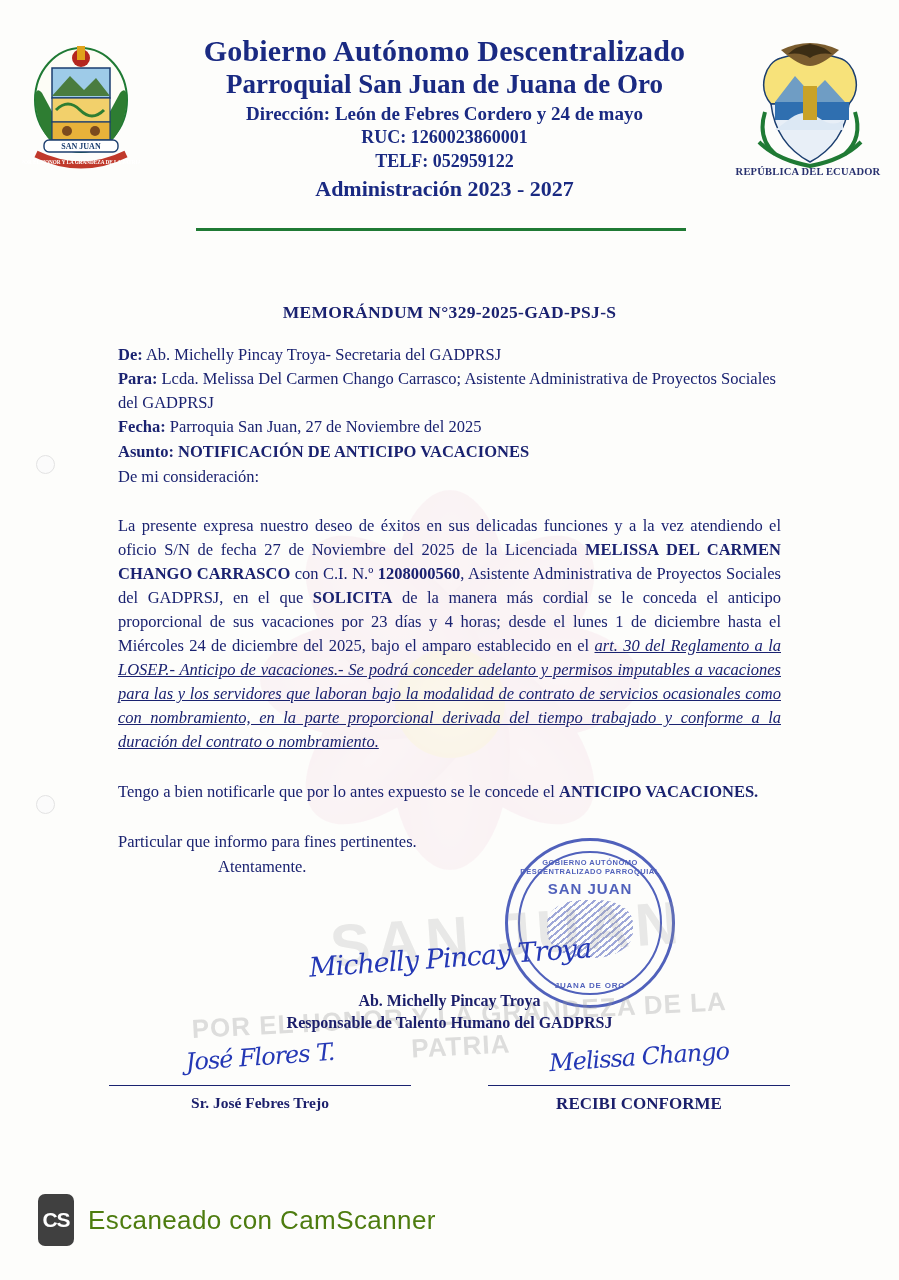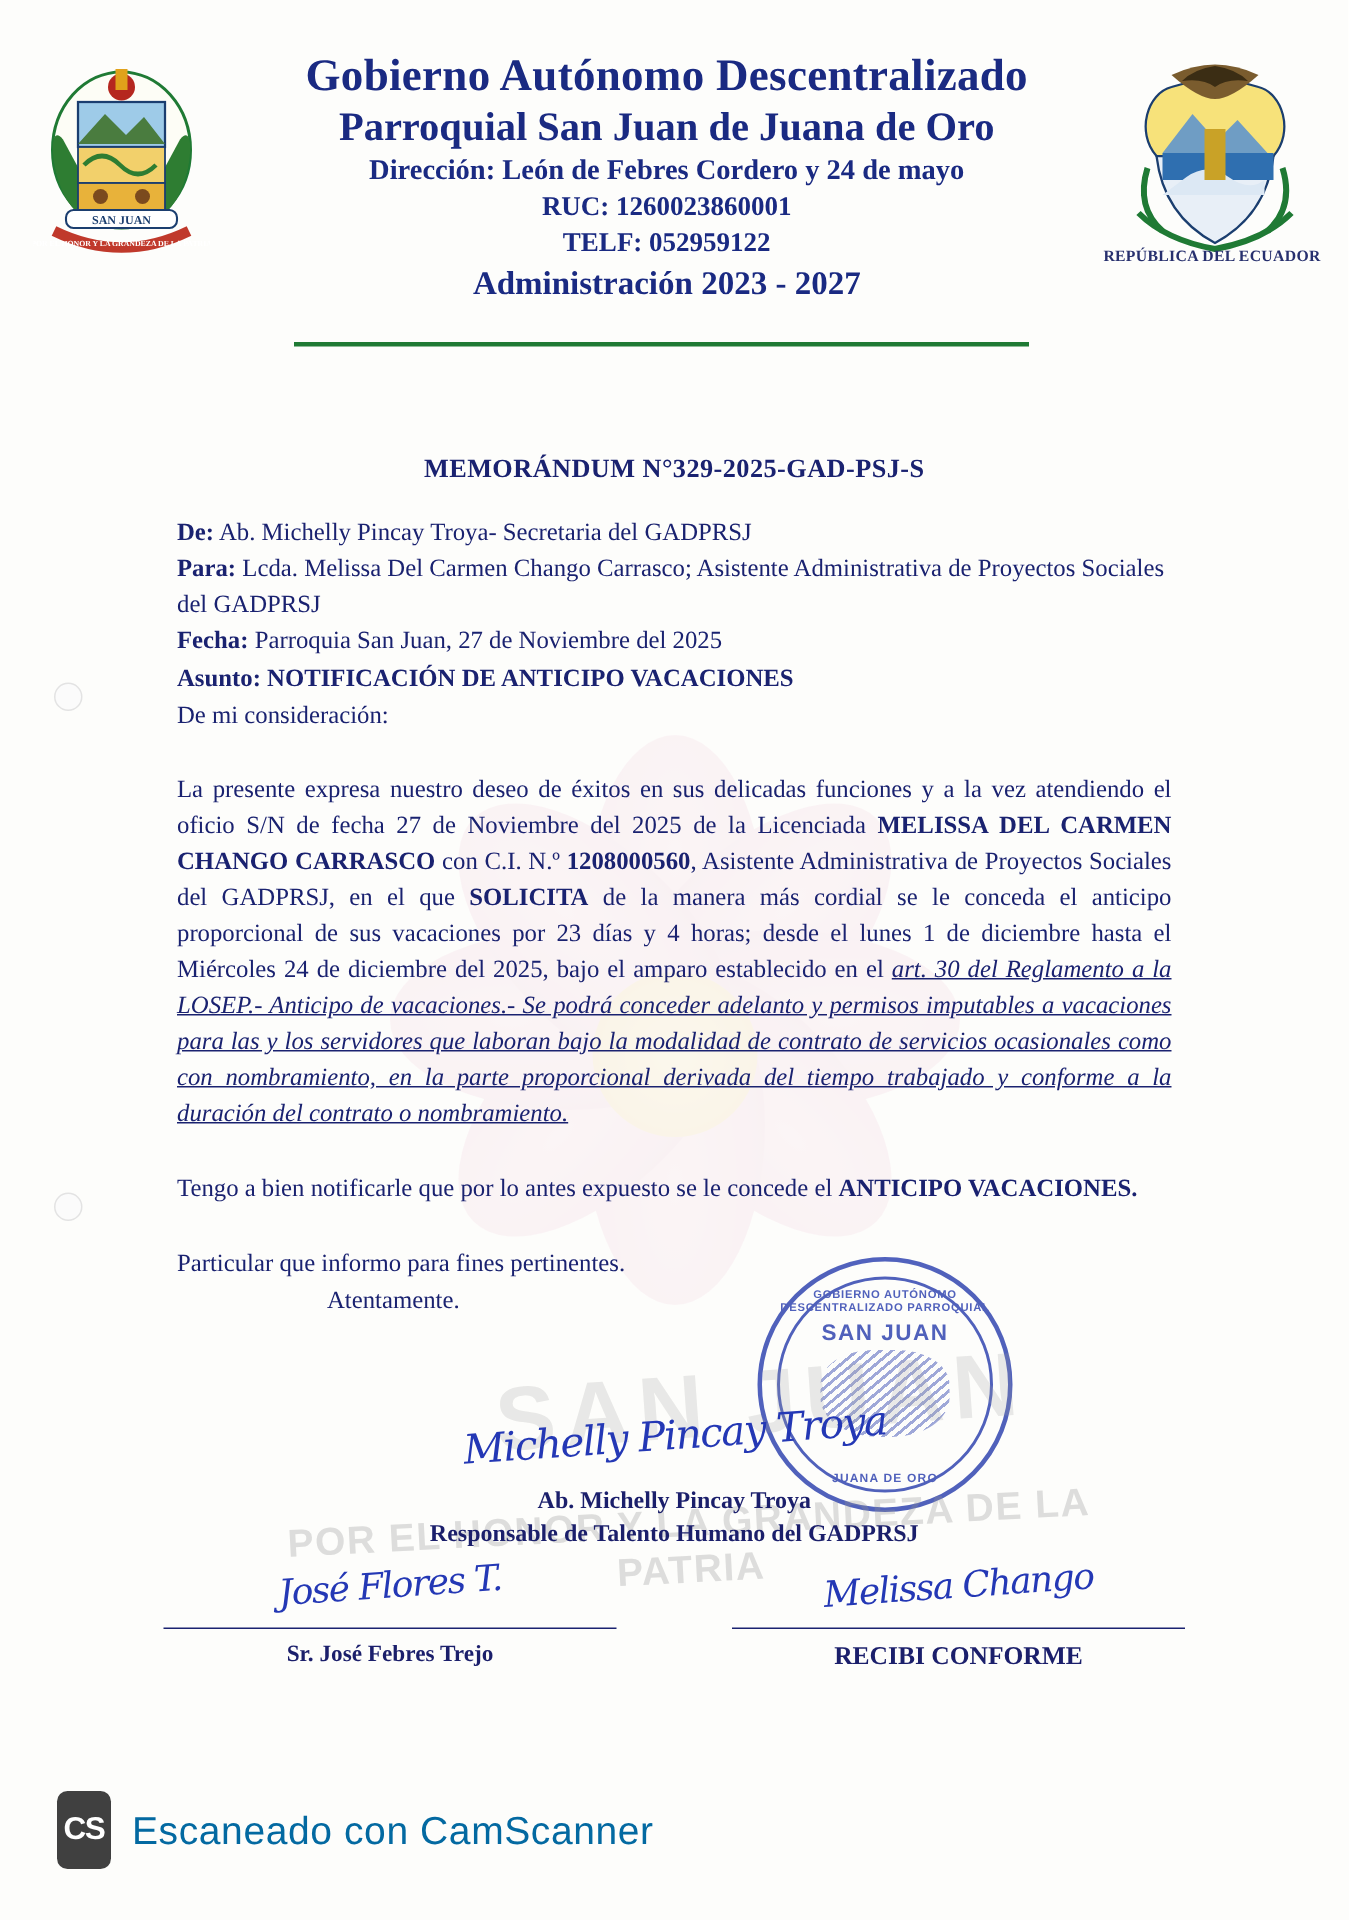--- a/index.html
+++ b/index.html
@@ -302,21 +302,21 @@
     font-weight: bold;
     font-size: 21px;
     display: flex;
     align-items: center;
     justify-content: center;
     letter-spacing: -1px;
   }
   .cs-text {
     font-family: "Liberation Sans", sans-serif;
     font-size: 26px;
-    color: #0369a1;
+    color: #4d7c0f;
     letter-spacing: .4px;
   }
 
   
   .motto {
     position: absolute;
     left: 160px;
     top: 1000px;
     width: 600px;
     text-align: center;

